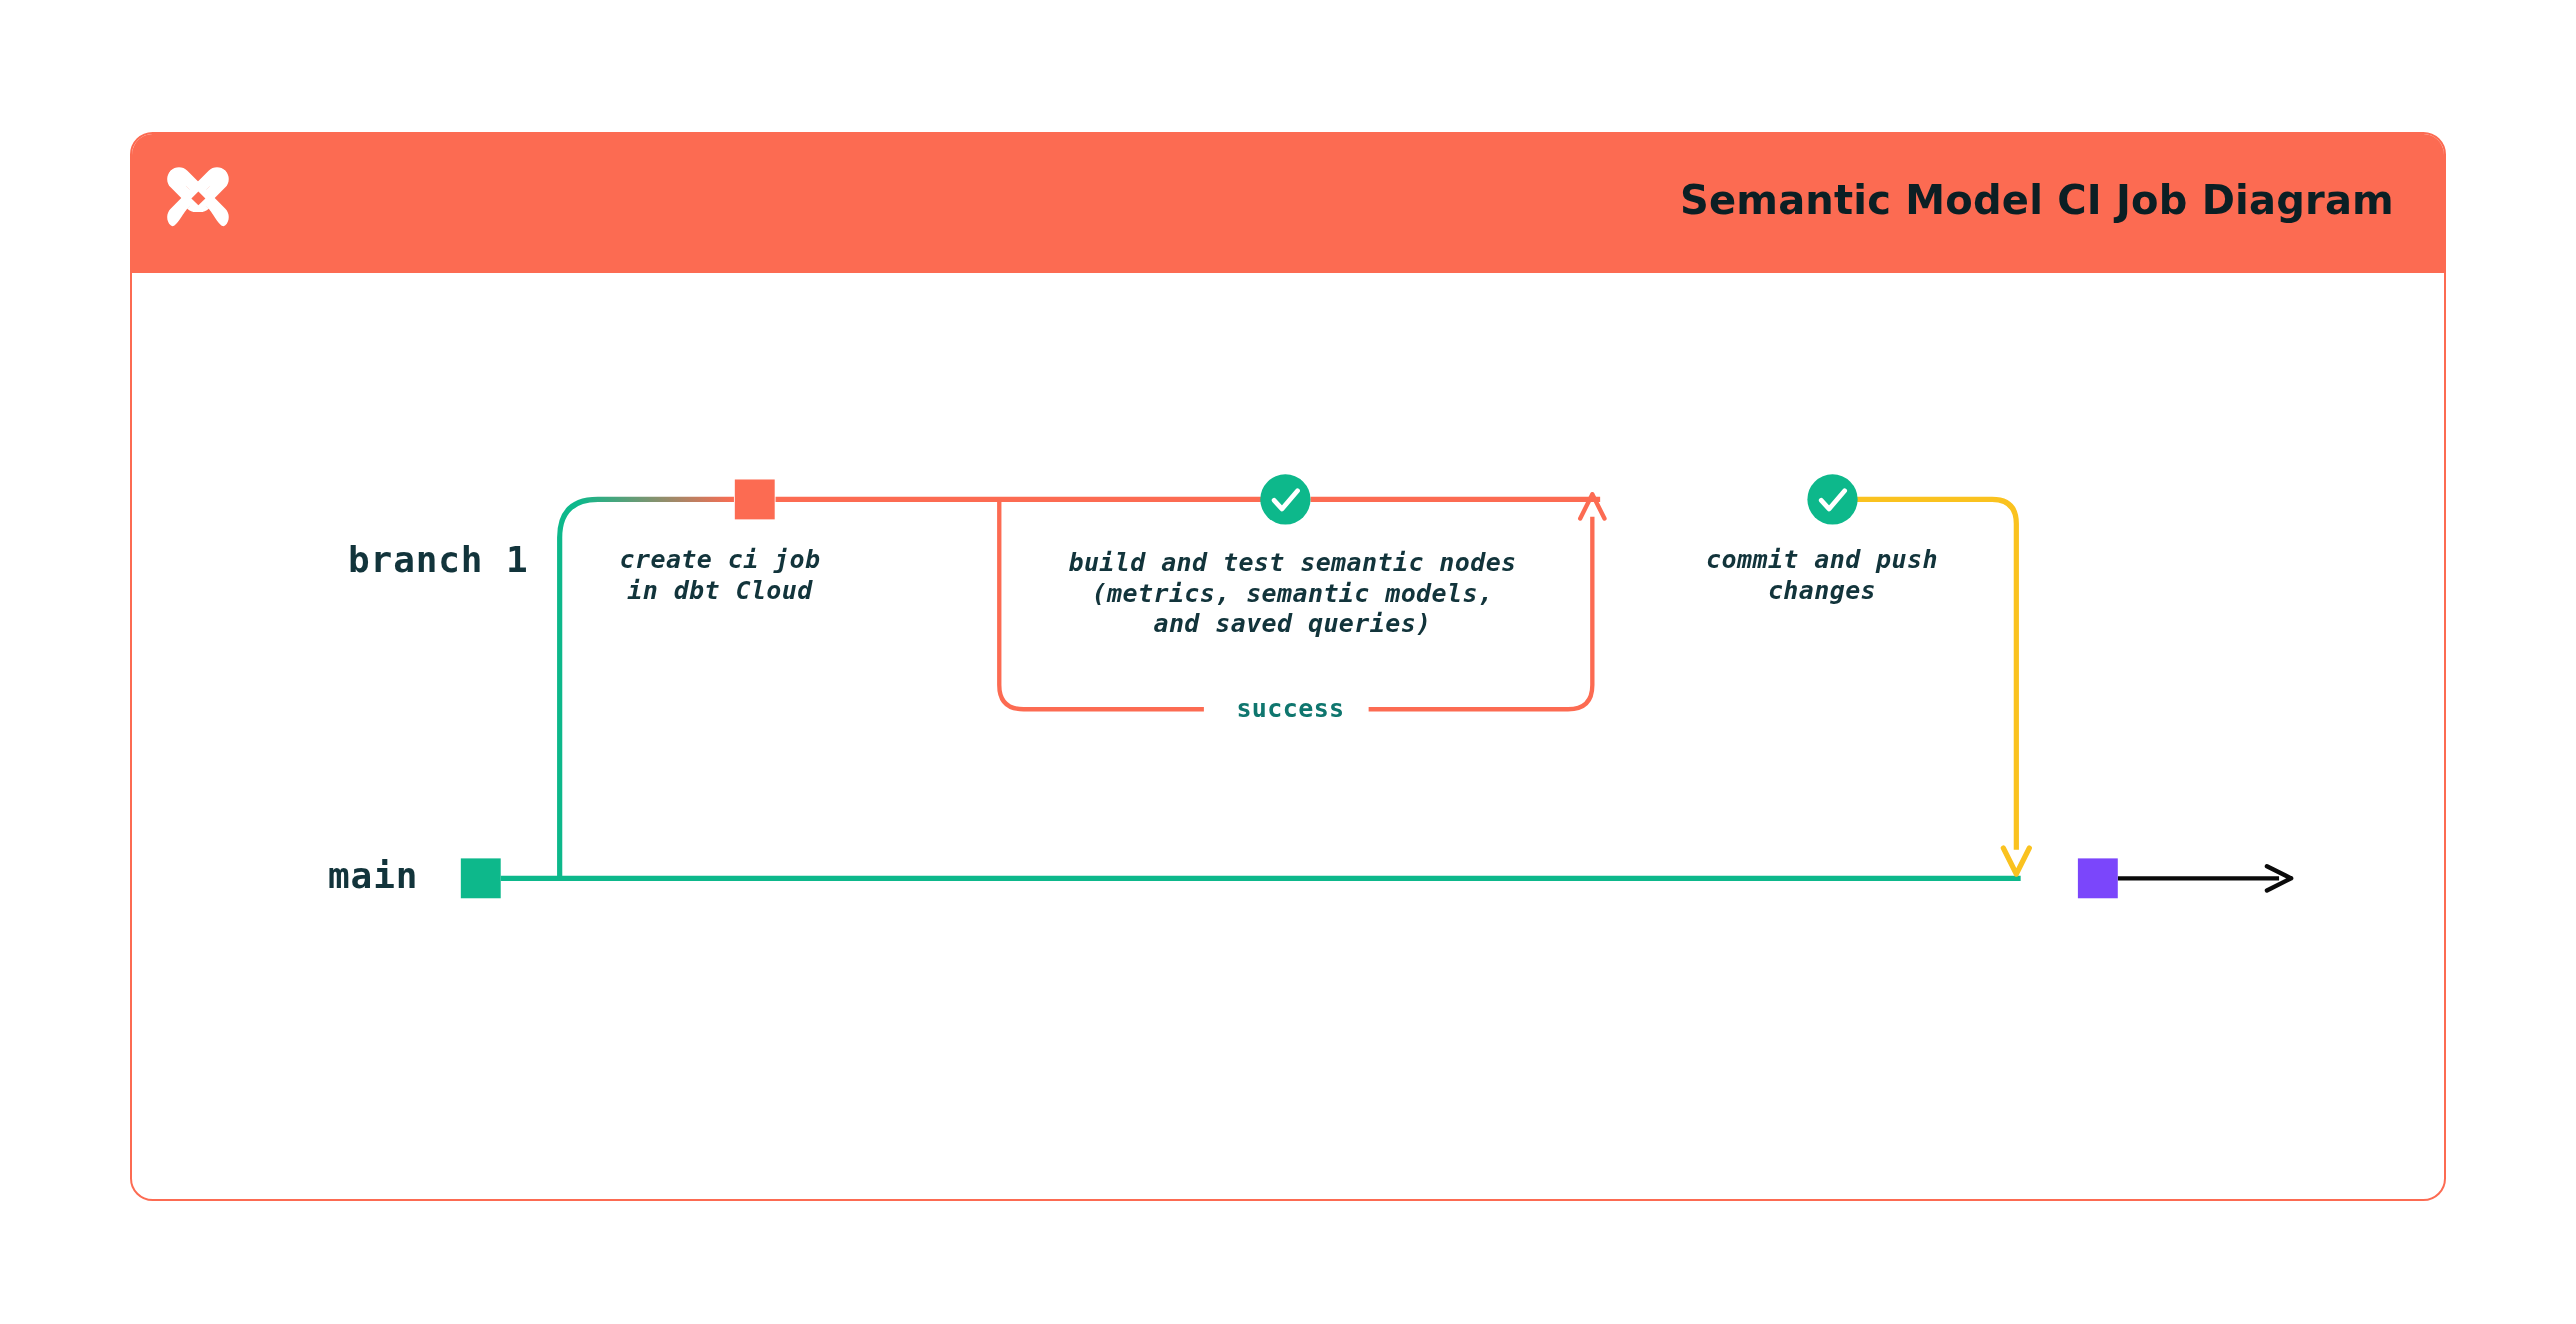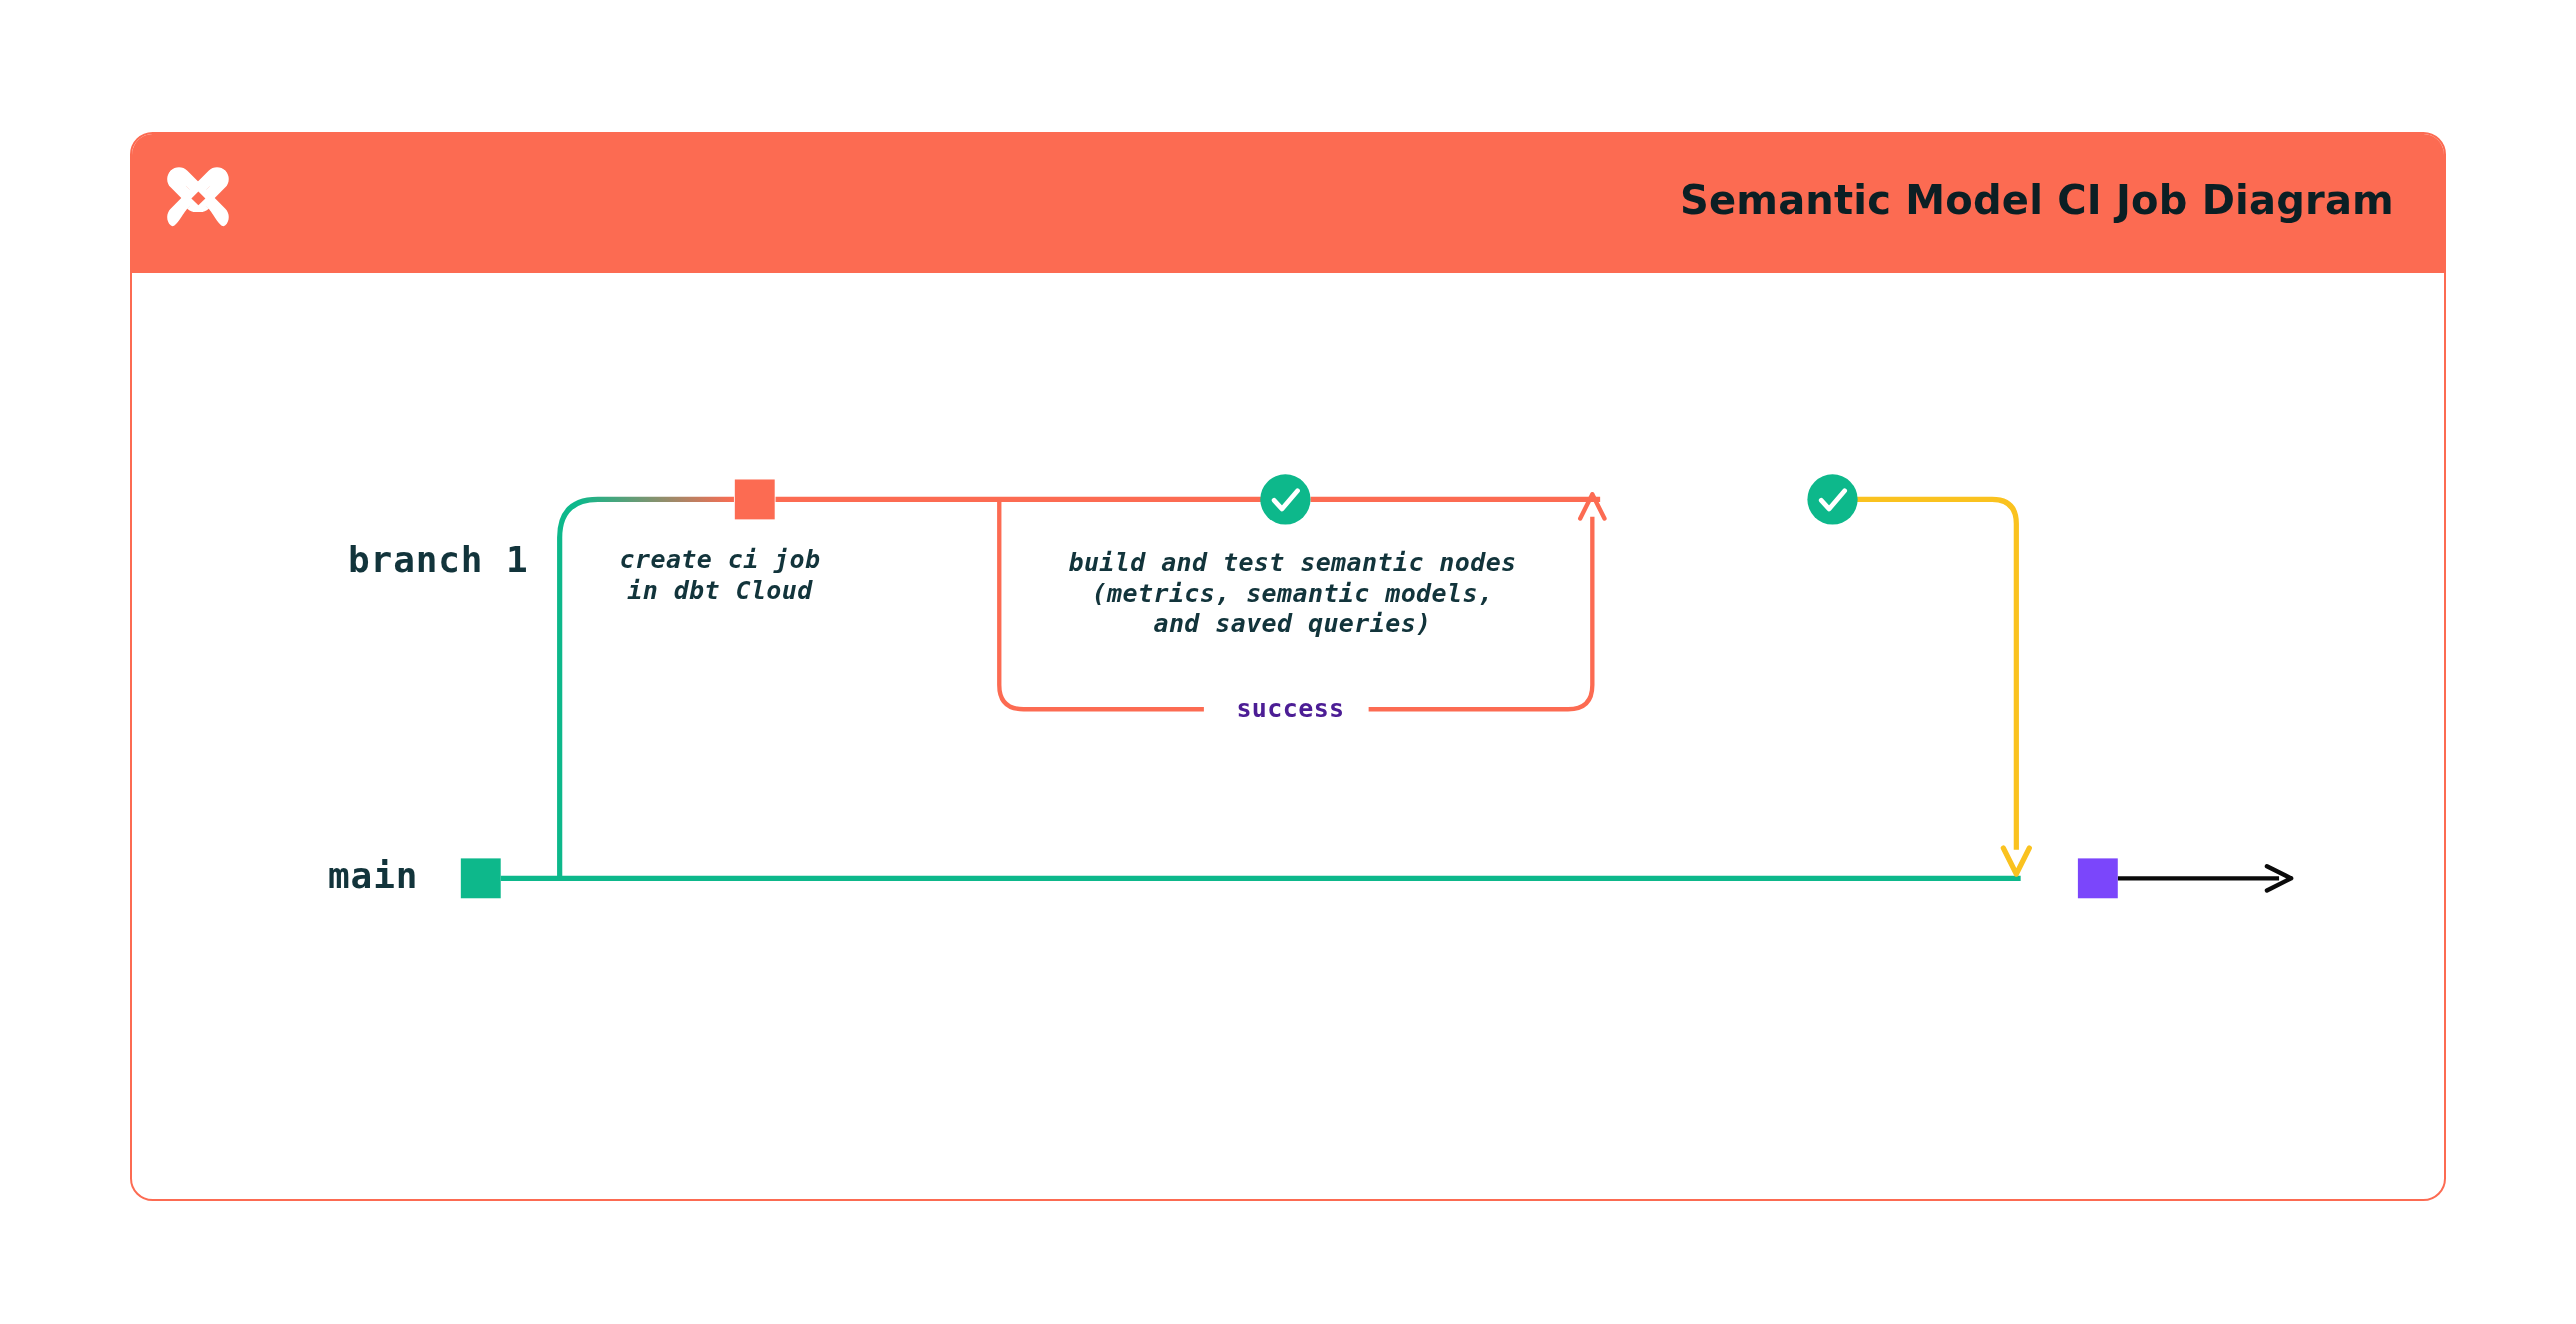--- a/index.html
+++ b/index.html
@@ -131,21 +131,21 @@
     left: 1847px;
     top: 921px;
     width: 451px;
   }
 
   .lbl-success {
     left: 1204px;
     top: 694px;
     width: 173px;
     font-size: 25px;
-    color: #4c1d95;
+    color: #0f766e;
     text-align: center;
     letter-spacing: 0.4px;
   }
 </style>
 </head>
 <body>
 
 <div id="stage">
 
   <div class="card">
@@ -226,18 +226,20 @@
 
   <div class="mono branch-title lbl-main">main</div>
 
   <div class="mono node-label lbl-create">create ci job
 in dbt Cloud</div>
 
   <div class="mono node-label lbl-build">build and test semantic nodes
 (metrics, semantic models,
 and saved queries)</div>
 
+  <div class="mono node-label lbl-commit">commit and push
+changes</div>
 
 
   <div class="mono lbl-success">success</div>
 
 </div>
 
 
 </body></html>

